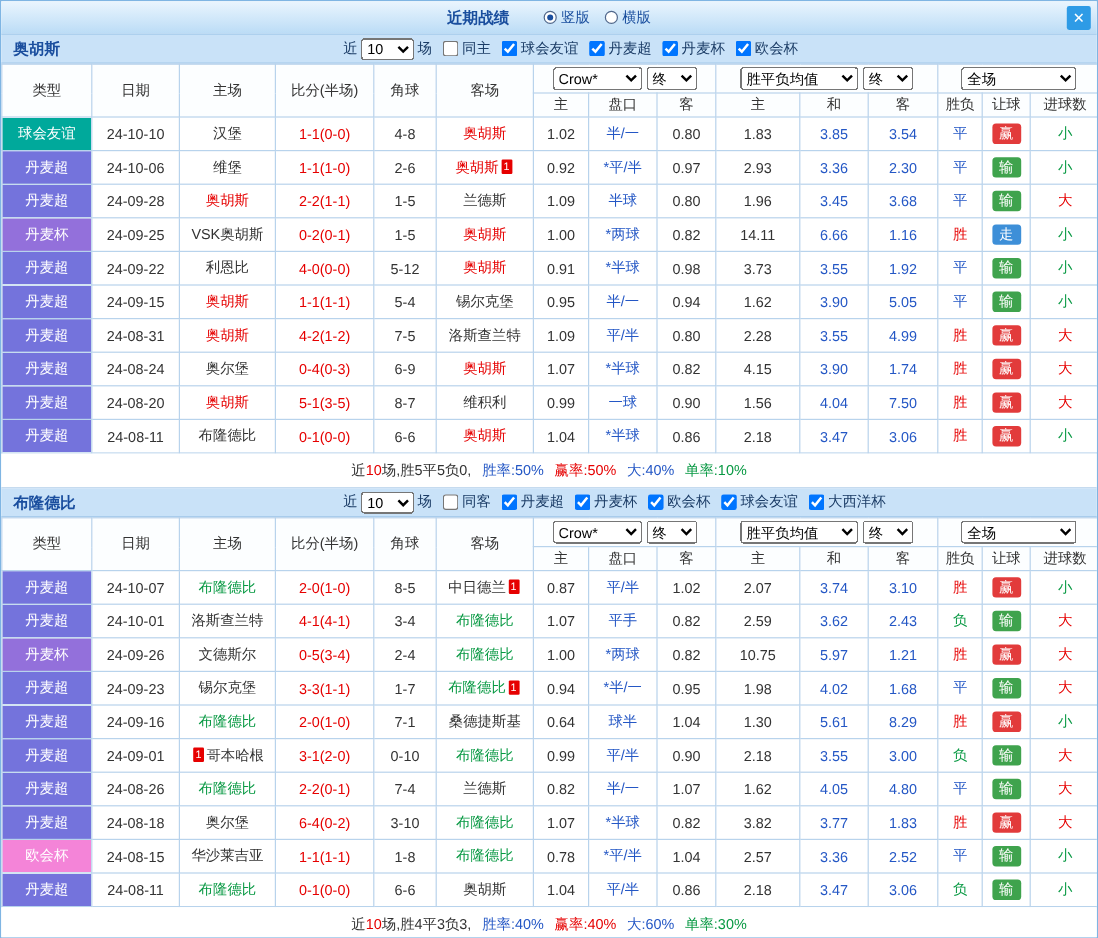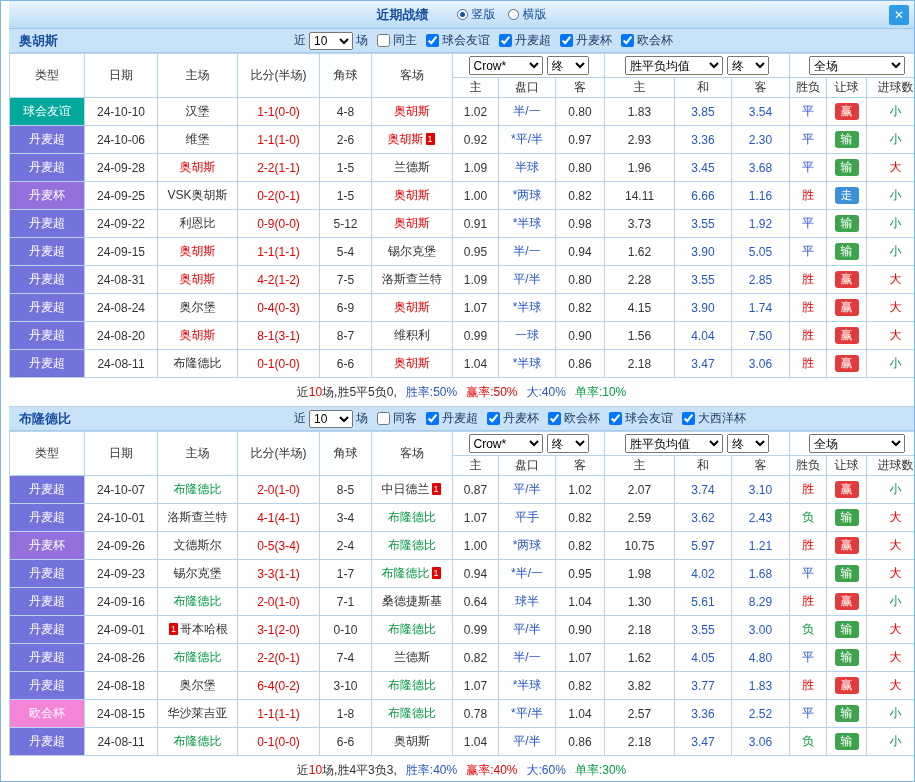--- a/index.html
+++ b/index.html
@@ -1,21 +1,21 @@
 <!DOCTYPE html>
 <html><head>
 <meta charset="utf-8">
 <style>
   * { box-sizing: border-box; }
   html,body { margin:0; padding:0; background:#fff; }
   .popup {
     width:915px; height:782px; overflow:hidden;
     border:1px solid #7FB5E3;
     font-family:"Liberation Sans","DejaVu Sans",sans-serif;
-    font-size:12px; color:#333;padding-left:8px;
+    font-size:12px; color:#333;
   }
   
   .titlebar {
     height:28px; position:relative;
     background:linear-gradient(#EAF5FE,#BBDCF6);
     border-bottom:1px solid #9CC6EA;
     display:flex; align-items:center; justify-content:center;
   }
   .title { font-weight:bold; color:#1A4E9E; font-size:13px; margin-right:16px; }
   .radio-opt { display:inline-flex; align-items:center; margin-left:12px; color:#1A4E9E; cursor:pointer; }
@@ -221,21 +221,21 @@
             <td class="avg-blue">6.66</td>
             <td class="avg-blue">1.16</td>
             <td style="color: rgb(230, 0, 0);">胜</td>
             <td><span class="hres-badge" style="background: rgb(61, 143, 216);">走</span></td>
             <td style="color: rgb(8, 153, 67);">小</td>
           </tr>
           <tr>
             <td class="td-type" style="background: rgb(116, 115, 220);">丹麦超</td>
             <td>24-09-22</td>
             <td><span>利恩比</span></td>
-            <td class="score">0-9(0-0)</td>
+            <td class="score">4-0(0-0)</td>
             <td>5-12</td>
             <td><span style="color: rgb(230, 0, 0);">奥胡斯</span></td>
             <td>0.91</td>
             <td class="hcap">*半球</td>
             <td>0.98</td>
             <td>3.73</td>
             <td class="avg-blue">3.55</td>
             <td class="avg-blue">1.92</td>
             <td style="color: rgb(36, 87, 197);">平</td>
             <td><span class="hres-badge" style="background: rgb(63, 163, 77);">输</span></td>
@@ -263,21 +263,21 @@
             <td>24-08-31</td>
             <td><span style="color: rgb(230, 0, 0);">奥胡斯</span></td>
             <td class="score">4-2(1-2)</td>
             <td>7-5</td>
             <td><span>洛斯查兰特</span></td>
             <td>1.09</td>
             <td class="hcap">平/半</td>
             <td>0.80</td>
             <td>2.28</td>
             <td class="avg-blue">3.55</td>
-            <td class="avg-blue">2.85</td>
+            <td class="avg-blue">4.99</td>
             <td style="color: rgb(230, 0, 0);">胜</td>
             <td><span class="hres-badge" style="background: rgb(226, 59, 59);">赢</span></td>
             <td style="color: rgb(230, 0, 0);">大</td>
           </tr>
           <tr>
             <td class="td-type" style="background: rgb(116, 115, 220);">丹麦超</td>
             <td>24-08-24</td>
             <td><span>奥尔堡</span></td>
             <td class="score">0-4(0-3)</td>
             <td>6-9</td>
@@ -289,21 +289,21 @@
             <td class="avg-blue">3.90</td>
             <td class="avg-blue">1.74</td>
             <td style="color: rgb(230, 0, 0);">胜</td>
             <td><span class="hres-badge" style="background: rgb(226, 59, 59);">赢</span></td>
             <td style="color: rgb(230, 0, 0);">大</td>
           </tr>
           <tr>
             <td class="td-type" style="background: rgb(116, 115, 220);">丹麦超</td>
             <td>24-08-20</td>
             <td><span style="color: rgb(230, 0, 0);">奥胡斯</span></td>
-            <td class="score">8-1(3-1)</td>
+            <td class="score">5-1(3-5)</td>
             <td>8-7</td>
             <td><span>维积利</span></td>
             <td>0.99</td>
             <td class="hcap">一球</td>
             <td>0.90</td>
             <td>1.56</td>
             <td class="avg-blue">4.04</td>
             <td class="avg-blue">7.50</td>
             <td style="color: rgb(230, 0, 0);">胜</td>
             <td><span class="hres-badge" style="background: rgb(226, 59, 59);">赢</span></td>

